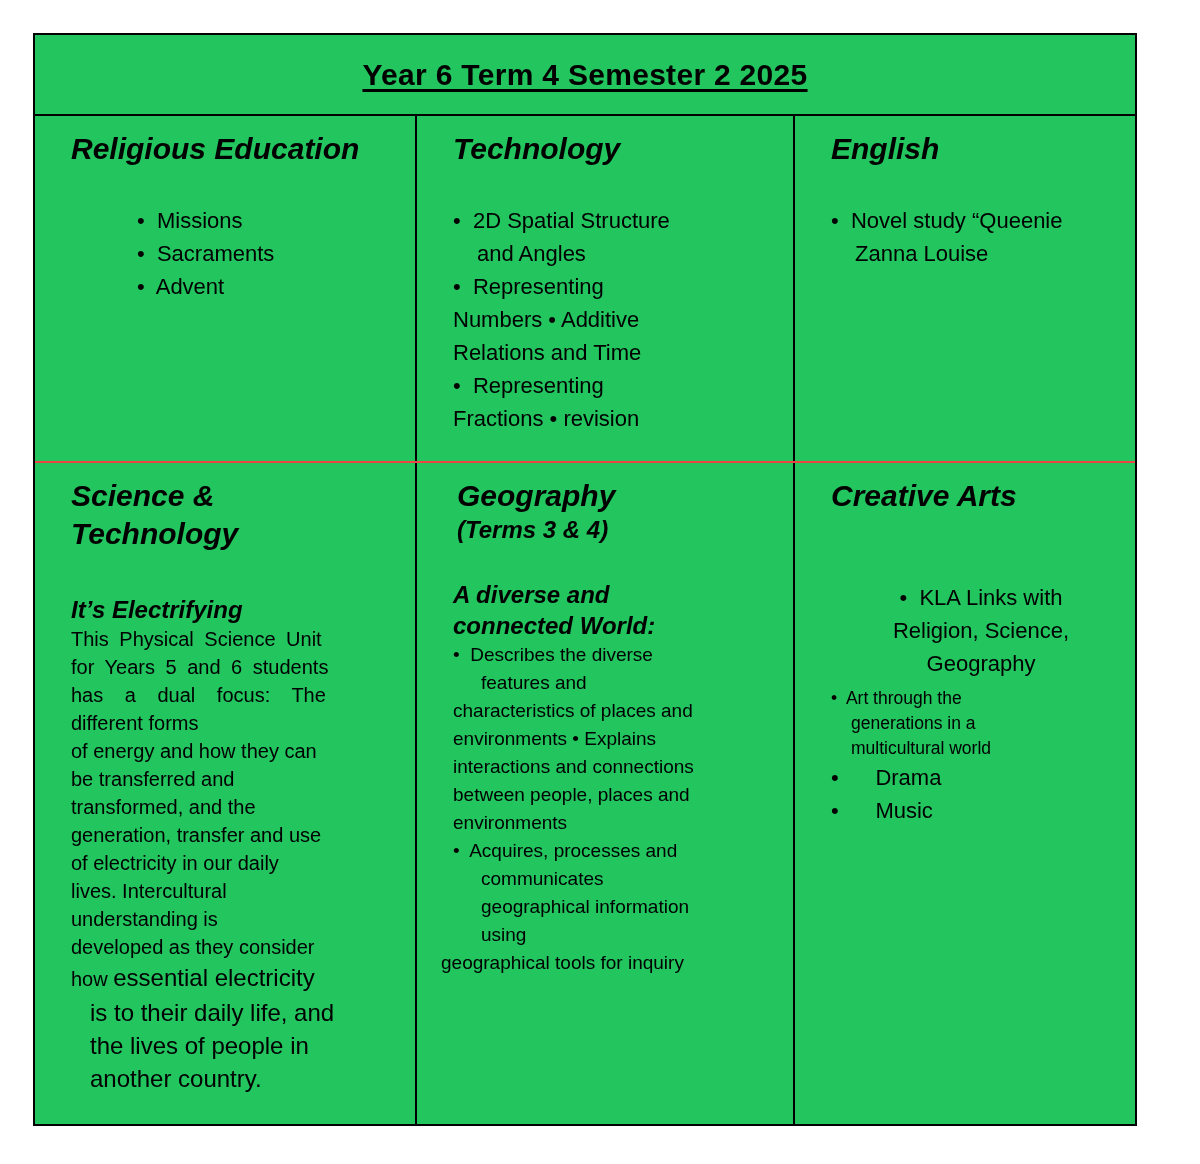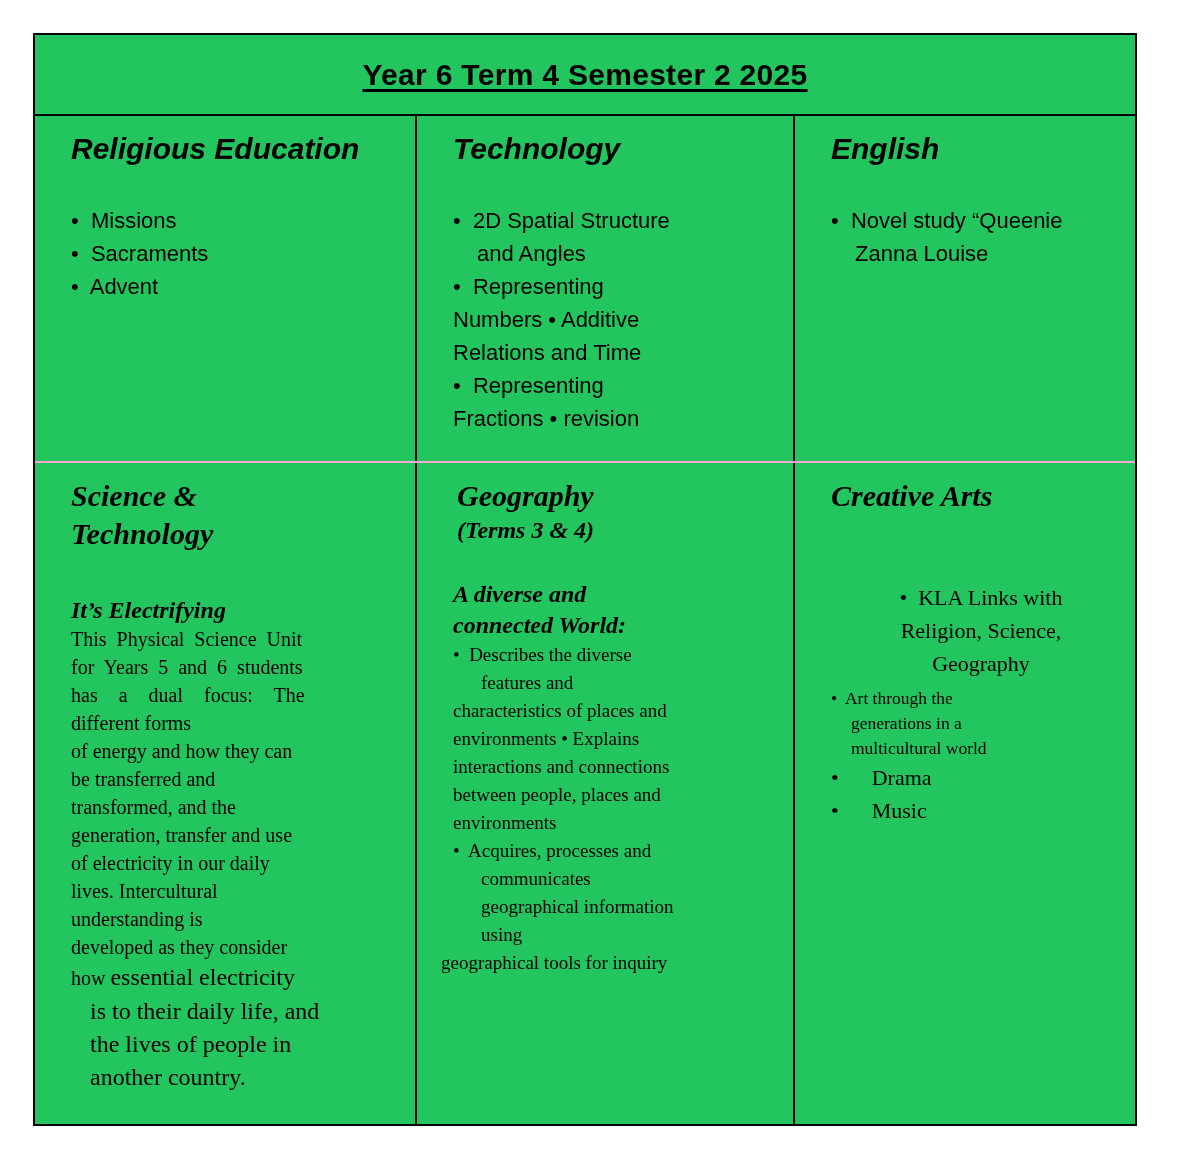--- a/index.html
+++ b/index.html
@@ -24,41 +24,41 @@
     display: flex; align-items: center; justify-content: center;
   }
   .title {
     font-size: 30px;
     font-weight: 700;
     text-decoration: underline;
     text-underline-offset: 4px;
     letter-spacing: 0.3px;
   }
   .grid { display: grid; grid-template-columns: 382px 378px 1fr; }
-  .row-mid { border-bottom: 2px solid #f9a8d4; }
+  .row-mid { border-bottom: 2px solid #ef4444; }
   .row-mid .cell { height: 345px; }
-  .row-bot .cell { height: 661px; font-family: Liberation Serif, serif; }
+  .row-bot .cell { height: 661px; }
   .cell {
     border-right: 2px solid #000;
     padding: 14px 12px 0 36px;
     overflow: hidden;
   }
   .cell.last { border-right: none; }
   .heading {
     font-size: 30px;
     font-weight: 700;
     font-style: italic;
     line-height: 38px;
   }
   .ln { white-space: pre-wrap; }
 
   
   .body22 { font-size: 22px; line-height: 33px; }
   .mt-list { margin-top: 36px; }
-  .rel-list { }
+  .rel-list { margin-left: 66px; }
   .ind24 { margin-left: 24px; }
   .wse { word-spacing: 13px; }
 
   
   .sci-sub { font-size: 24px; font-weight: 700; font-style: italic; line-height: 30px; margin-top: 42px; }
   .sci-body { font-size: 20px; line-height: 28px; }
   .ws1 { word-spacing: 5px; }
   .wsw { word-spacing: 16px; }
   .mix { line-height: 33px; }
   .mix .sm { font-size: 20px; }

